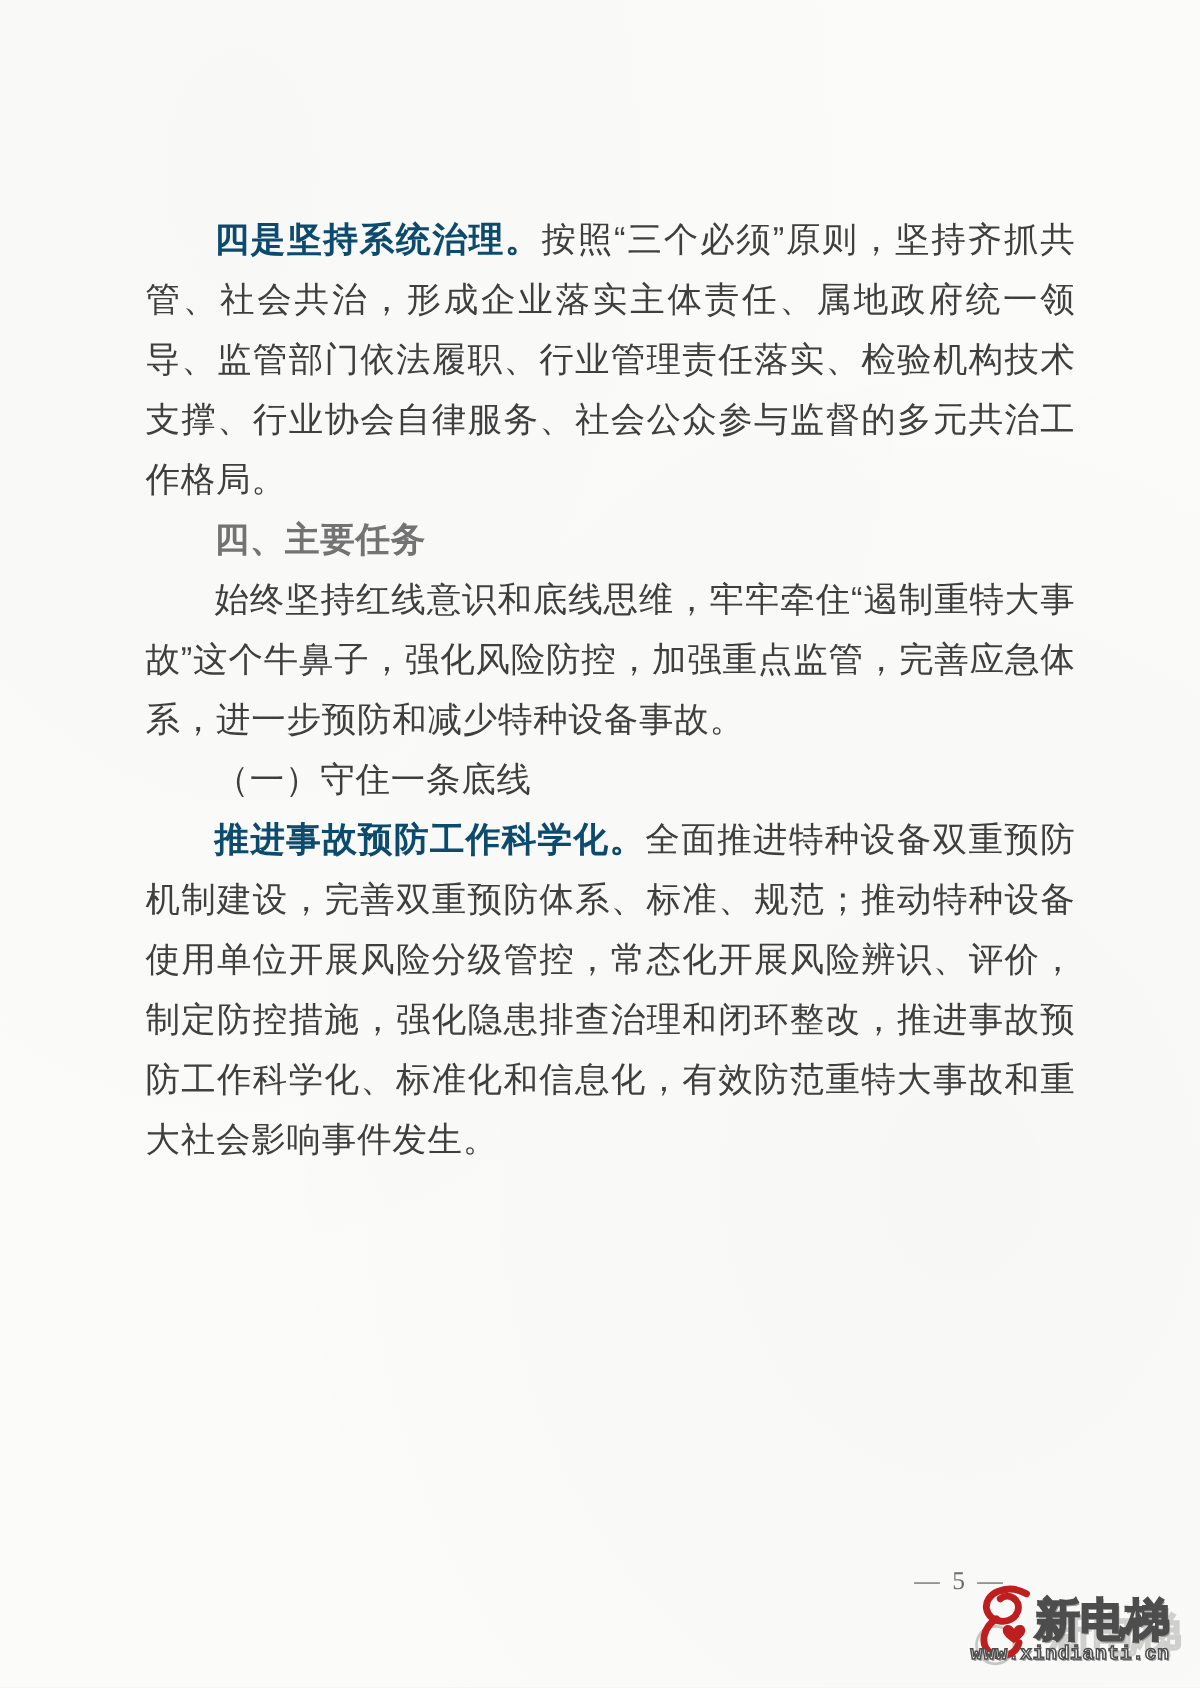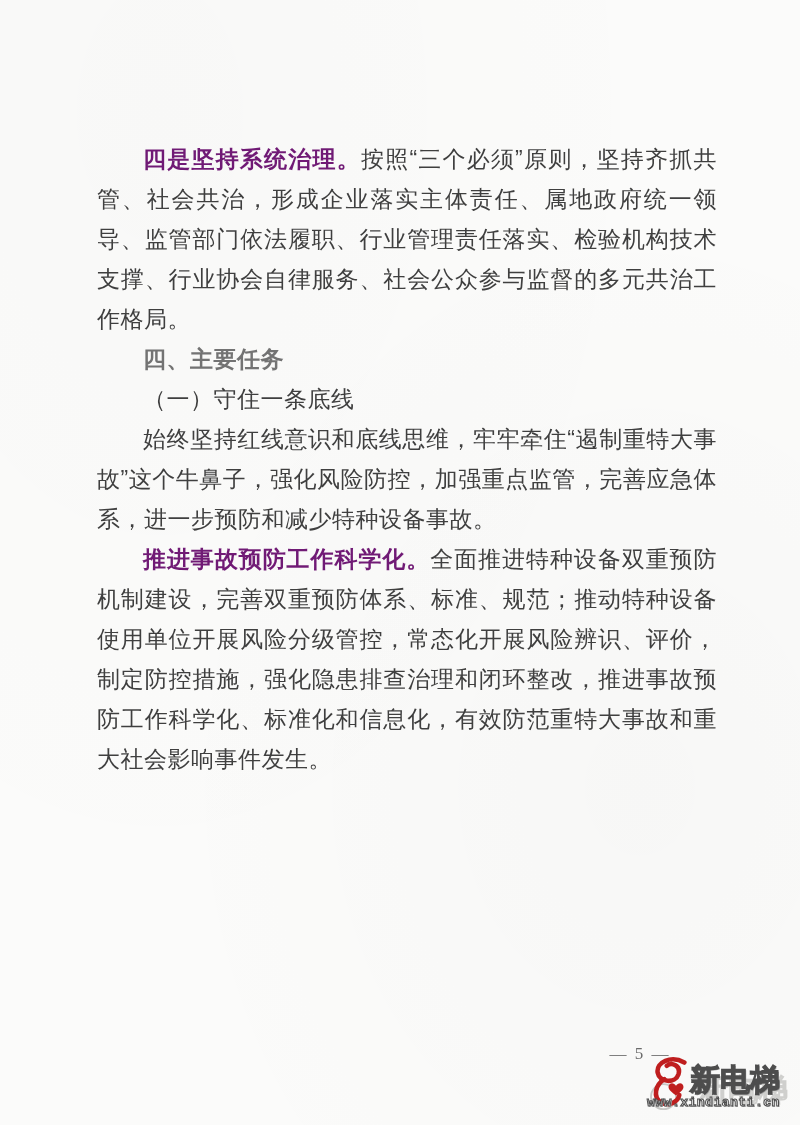--- a/index.html
+++ b/index.html
@@ -35,21 +35,21 @@
     color:#3f3f3f;
     text-align:justify;
     letter-spacing:0.5px;
   }
   .doc-body p{
     margin:0;
     text-indent:2em;
   }
   .doc-body p b{
     font-weight:700;
-    color:#701a75;
+    color:#0c4a6e;
   }
   .doc-body p.heading{
     font-weight:700;
     color:#737373;
   }
   .page-number{
     position:absolute;
     left:575px;
     top:1042px;
     width:130px;
@@ -113,22 +113,22 @@
   }
 </style>
 </head>
 <body>
 
 <div class="page">
 
   <div class="doc-body">
       <p class="para"><b>四是坚持系统治理。</b>按照“三个必须”原则，坚持齐抓共管、社会共治，形成企业落实主体责任、属地政府统一领导、监管部门依法履职、行业管理责任落实、检验机构技术支撑、行业协会自律服务、社会公众参与监督的多元共治工作格局。</p>
       <p class="para heading">四、主要任务</p>
+      <p class="para">始终坚持红线意识和底线思维，牢牢牵住“遏制重特大事故”这个牛鼻子，强化风险防控，加强重点监管，完善应急体系，进一步预防和减少特种设备事故。</p>
       <p class="para">（一）守住一条底线</p>
-      <p class="para">始终坚持红线意识和底线思维，牢牢牵住“遏制重特大事故”这个牛鼻子，强化风险防控，加强重点监管，完善应急体系，进一步预防和减少特种设备事故。</p>
       <p class="para"><b>推进事故预防工作科学化。</b>全面推进特种设备双重预防机制建设，完善双重预防体系、标准、规范；推动特种设备使用单位开展风险分级管控，常态化开展风险辨识、评价，制定防控措施，强化隐患排查治理和闭环整改，推进事故预防工作科学化、标准化和信息化，有效防范重特大事故和重大社会影响事件发生。</p>
     </div>
 
   <div class="page-number">— 5 —</div>
 
   <div class="watermark">
     <svg class="wm-mark" viewBox="0 0 60 68" xmlns="http://www.w3.org/2000/svg">
 
       <circle cx="21" cy="48" r="15" fill="none" stroke="#c6c6c4" stroke-width="2.2"></circle>
 

